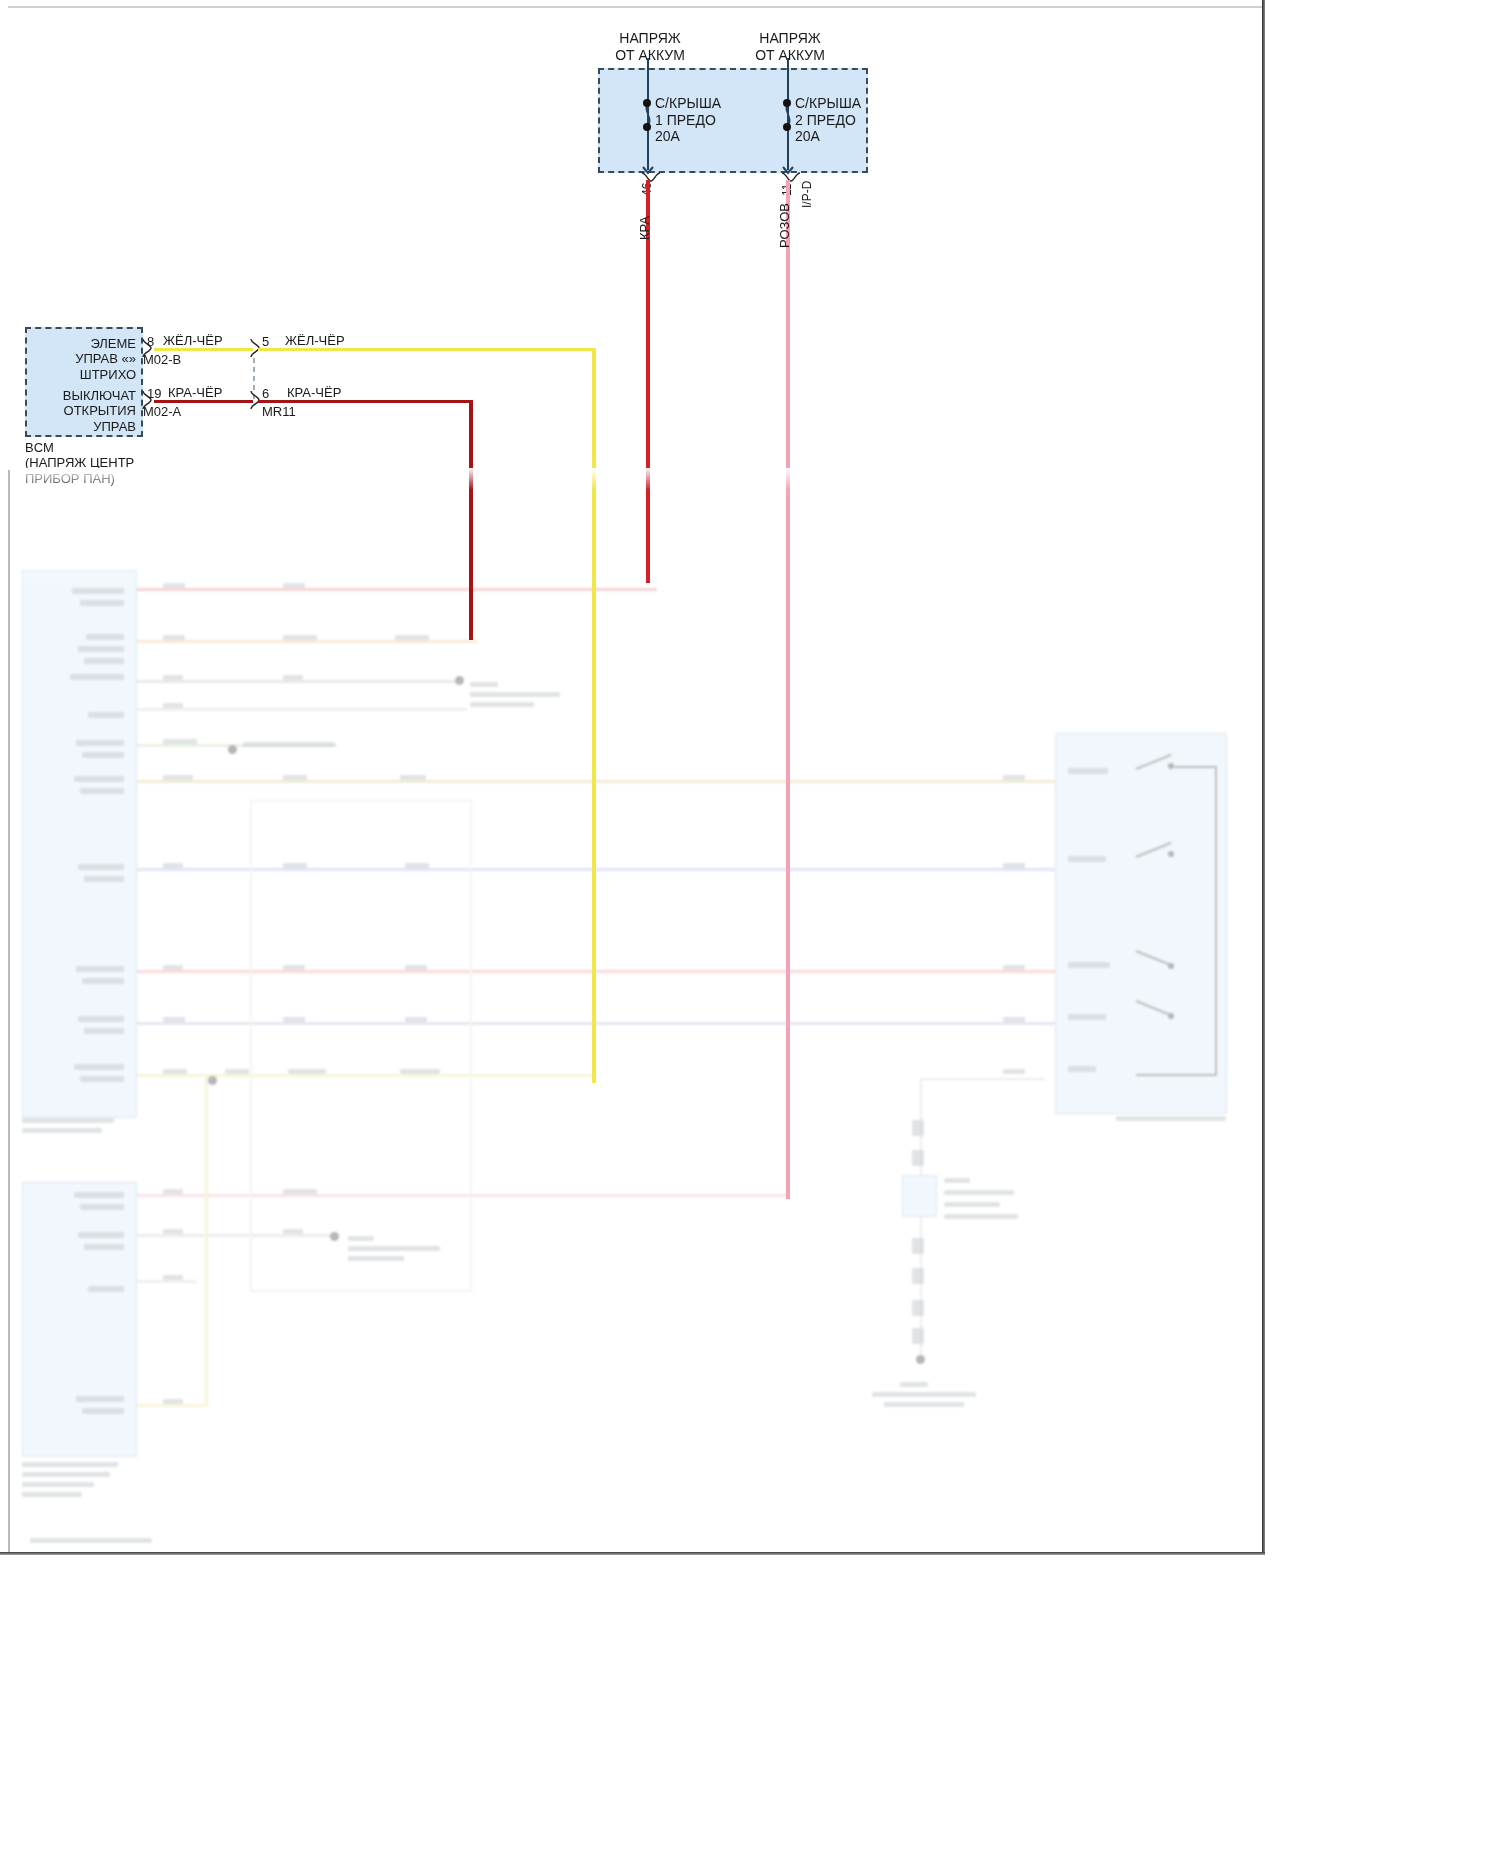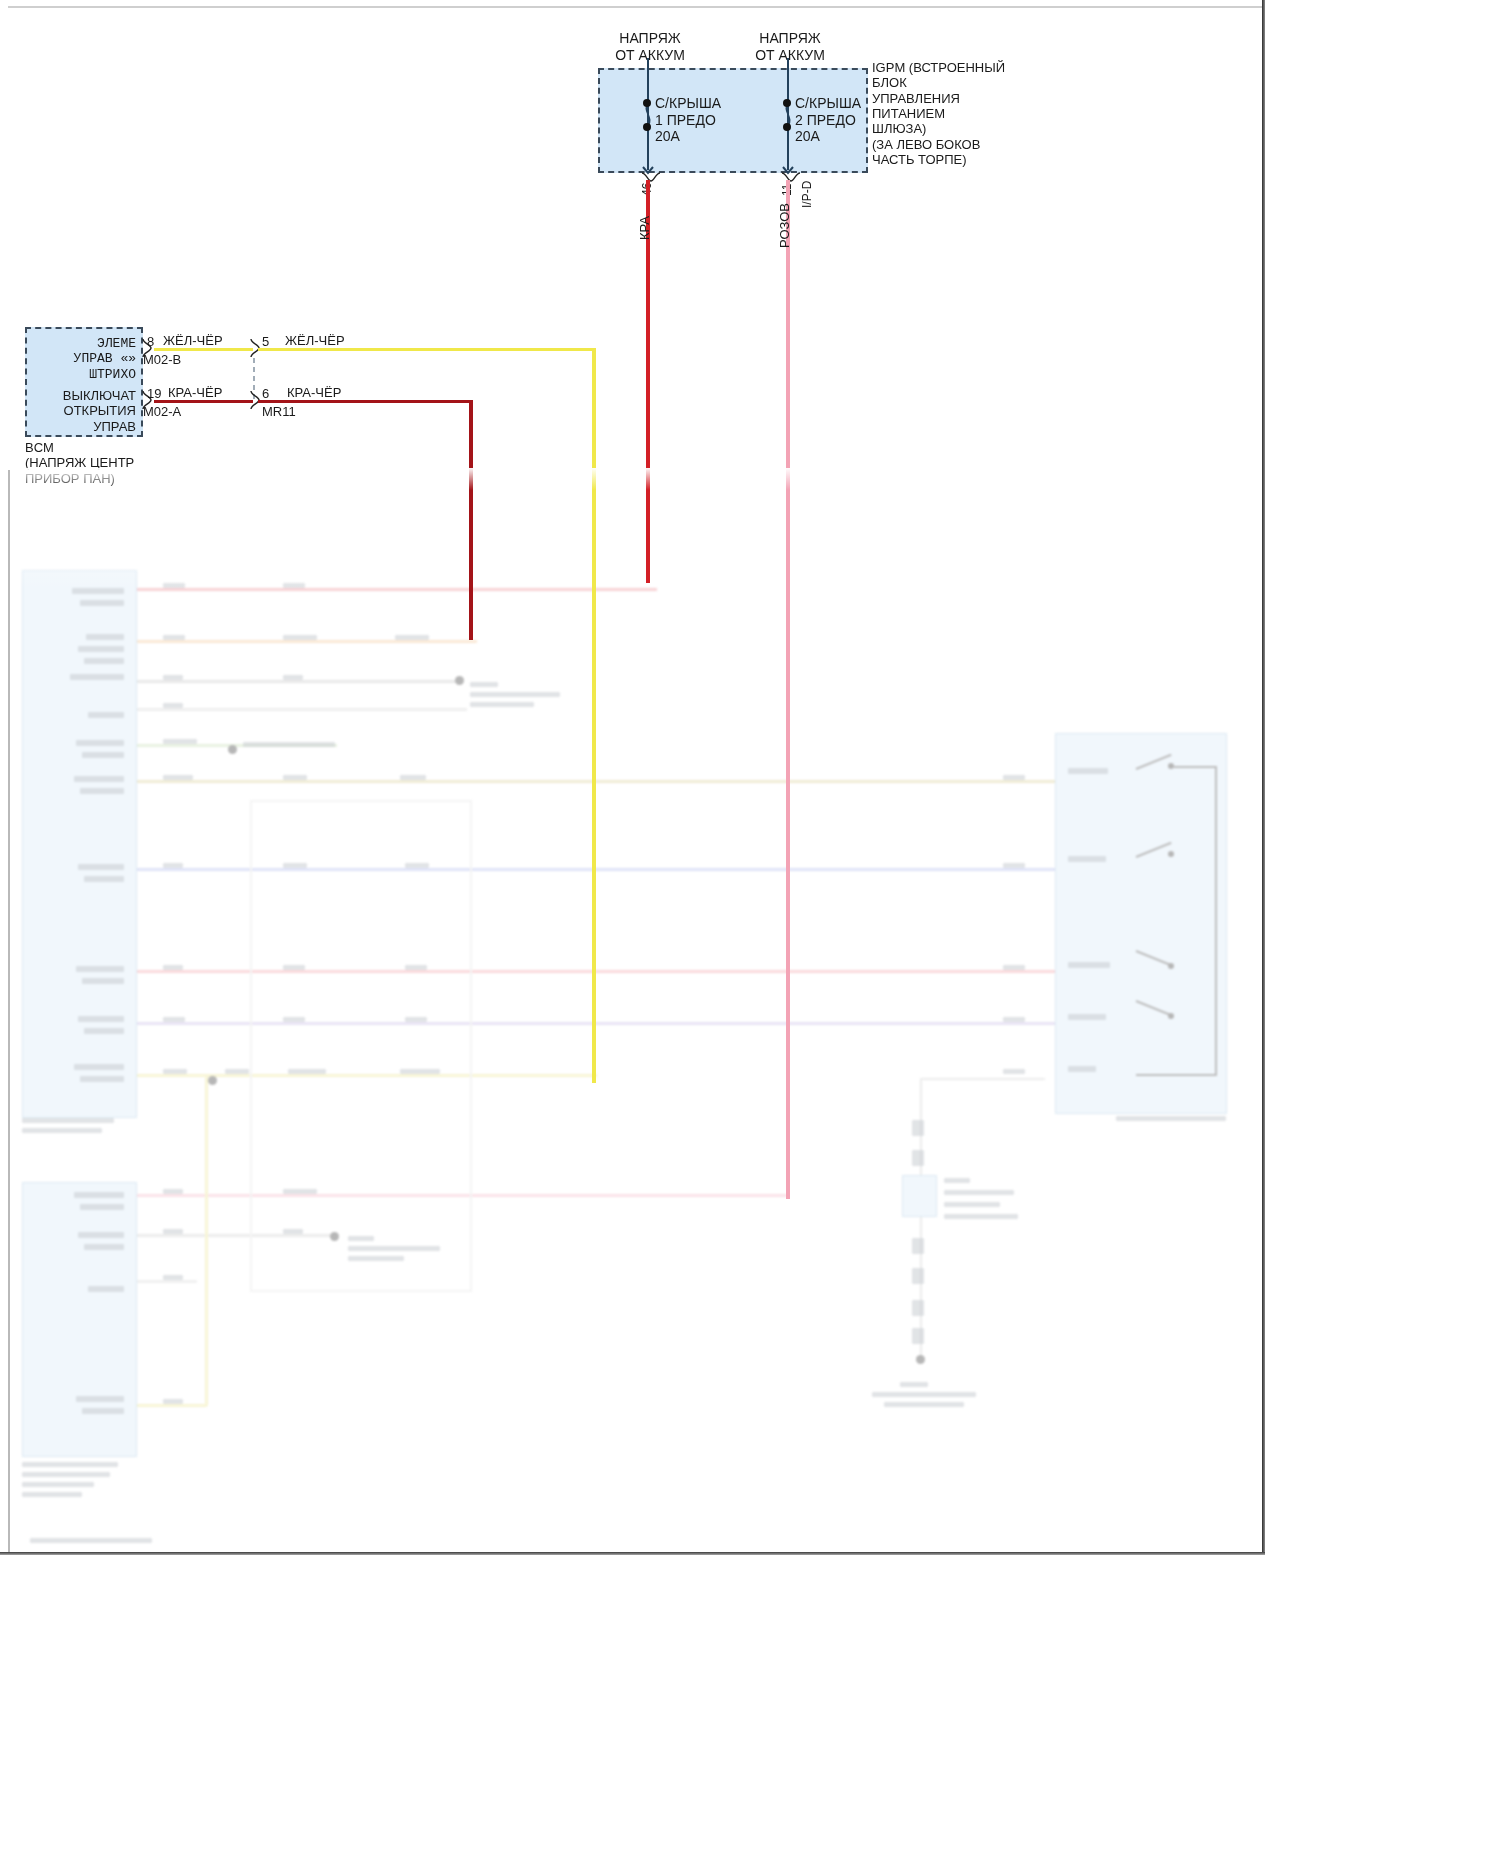--- a/index.html
+++ b/index.html
@@ -284,31 +284,24 @@
       <path d="M8 0 L8 10 M3 7 L8 13 L13 7" stroke="#23415c" stroke-width="2" fill="none"></path>
     </svg>
     <svg style="position:absolute;left:780px;top:172px;width:22px;height:14px;" viewBox="0 0 22 14">
       <path d="M2 1 C6 1, 8 9, 11 9 C14 9, 16 1, 20 1" stroke="#222" stroke-width="1.4" fill="none"></path>
     </svg>
     <div class="vert t12" style="left:780px;top:196px;">11</div>
     <div class="vert t12" style="left:800px;top:208px;">I/P-D</div>
     <div class="wire w-v" style="left:786px;top:180px;height:1019px;background:#f3a3b5;width:4px;"></div>
     <div class="vert t13" style="left:777px;top:248px;">РОЗОВ</div>
 
-    <div class="lbl t13" style="left:872px;top:60px;">IGPM (ВСТРОЕННЫЙ
-БЛОК
-УПРАВЛЕНИЯ
-ПИТАНИЕМ
-ШЛЮЗА)
-(ЗА ЛЕВО БОКОВ
-ЧАСТЬ ТОРПЕ)</div>
 
     <div class="box-dashed" style="left:25px;top:327px;width:118px;height:110px;"></div>
 
-    <div class="lbl t13 lbl-r" style="left:23px;top:336px;width:113px;font-family:Liberation Mono, monospace;">ЭЛЕМЕ
+    <div class="lbl t13 lbl-r" style="left:23px;top:336px;width:113px;">ЭЛЕМЕ
 УПРАВ «»
 ШТРИХО</div>
     <svg style="position:absolute;left:142px;top:338px;width:12px;height:20px;" viewBox="0 0 12 20">
       <path d="M1 1 C1 5, 9 7, 9 10 C9 13, 1 15, 1 19" stroke="#222" stroke-width="1.4" fill="none"></path>
     </svg>
     <div class="pinlabel" style="left:147px;top:334px;">8</div>
     <div class="lbl t13" style="left:143px;top:352px;">M02-B</div>
     <div class="lbl t13" style="left:163px;top:333px;">ЖЁЛ-ЧЁР</div>
     <div class="wire w-h" style="left:154px;top:348px;width:99px;background:#f0e84a;"></div>
     <svg style="position:absolute;left:250px;top:338px;width:12px;height:20px;" viewBox="0 0 12 20">

